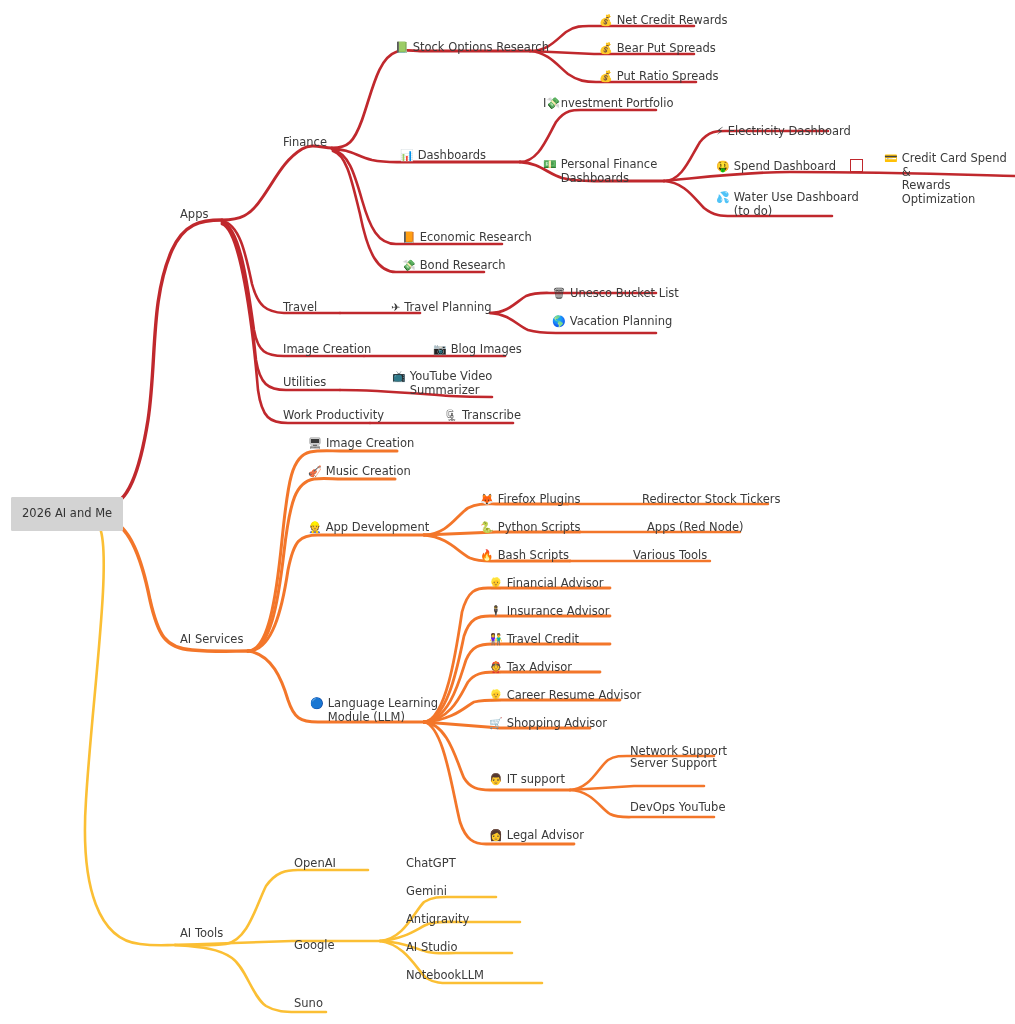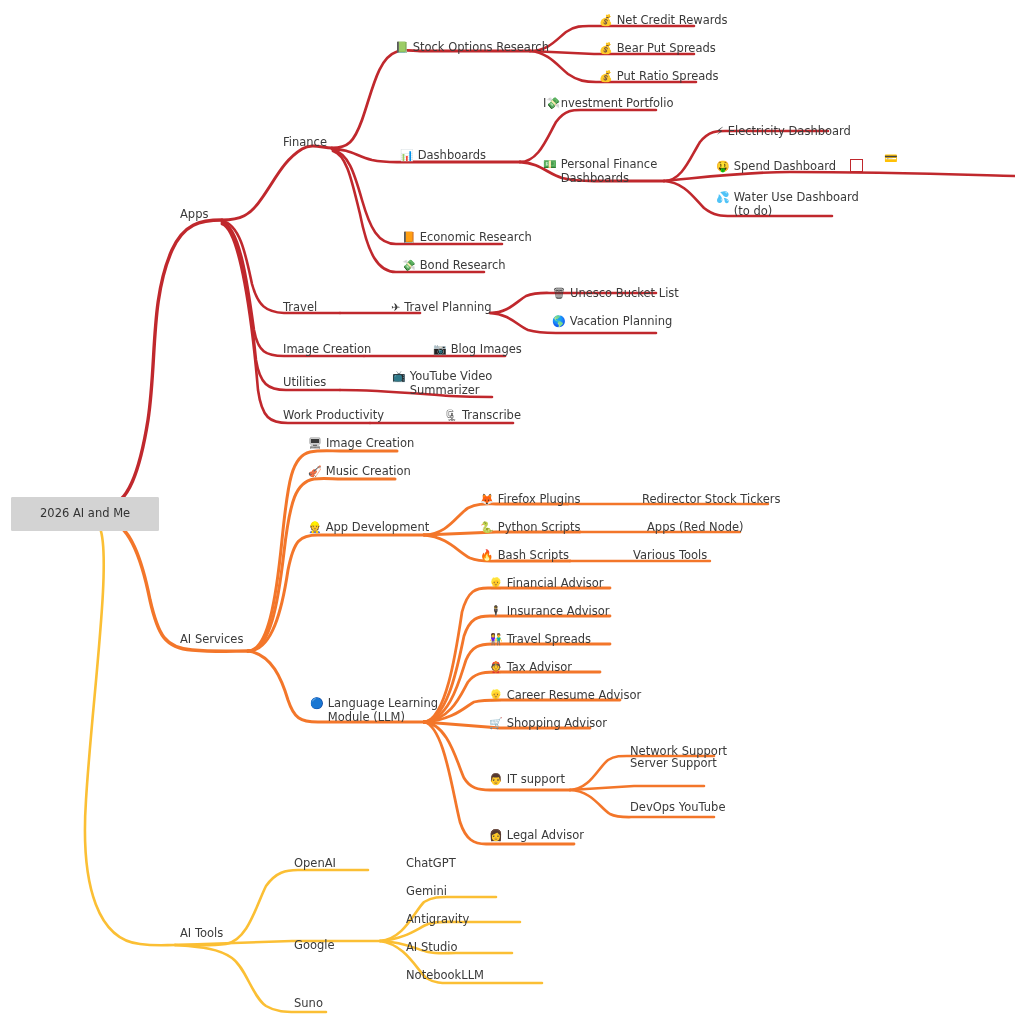--- a/index.html
+++ b/index.html
@@ -45,21 +45,21 @@
     line-height: 13.5px;
     display: inline-block;
   }
   .node .lbl {
     display: inline-block;
     white-space: pre-line;
   }
   .node.root {
     background: #d3d3d3;
     border: 1px solid #d3d3d3;
-    padding: 9px 28px;
+    padding: 9px 10px;
     font-size: 11.5px;
     color: #333333;
     align-items: center;
     border-radius: 1px;
   }
   .node .todo-box {
     display: inline-block;
     width: 11px;
     height: 11px;
     border: 1.4px solid #c0282d;
@@ -179,20 +179,22 @@
         <span class="lbl">Spend Dashboard</span>
         <span class="todo-box"></span>
       </div>
       <div class="node wrap" style="left: 716px; top: 191px;">
         <span class="ico">💦</span>
         <span class="lbl">Water Use Dashboard
 (to do)</span>
       </div>
       <div class="node wrap" style="left: 884px; top: 152px;">
         <span class="ico">💳</span>
+        <span class="lbl">Credit Card Spend &amp;
+Rewards Optimization</span>
       </div>
       <div class="node" style="left: 402px; top: 231px;">
         <span class="ico">📙</span>
         <span class="lbl">Economic Research</span>
       </div>
       <div class="node" style="left: 402px; top: 259px;">
         <span class="ico">💸</span>
         <span class="lbl">Bond Research</span>
       </div>
       <div class="node" style="left: 283px; top: 301px;">
@@ -276,21 +278,21 @@
       <div class="node" style="left: 489px; top: 577px;">
         <span class="ico">👱</span>
         <span class="lbl">Financial Advisor</span>
       </div>
       <div class="node" style="left: 489px; top: 605px;">
         <span class="ico">🕴</span>
         <span class="lbl">Insurance Advisor</span>
       </div>
       <div class="node" style="left: 489px; top: 633px;">
         <span class="ico">👫</span>
-        <span class="lbl">Travel Spreads</span>
+        <span class="lbl">Travel Credit</span>
       </div>
       <div class="node" style="left: 489px; top: 661px;">
         <span class="ico">👲</span>
         <span class="lbl">Tax Advisor</span>
       </div>
       <div class="node" style="left: 489px; top: 689px;">
         <span class="ico">👱</span>
         <span class="lbl">Career Resume Advisor</span>
       </div>
       <div class="node" style="left: 489px; top: 717px;">

